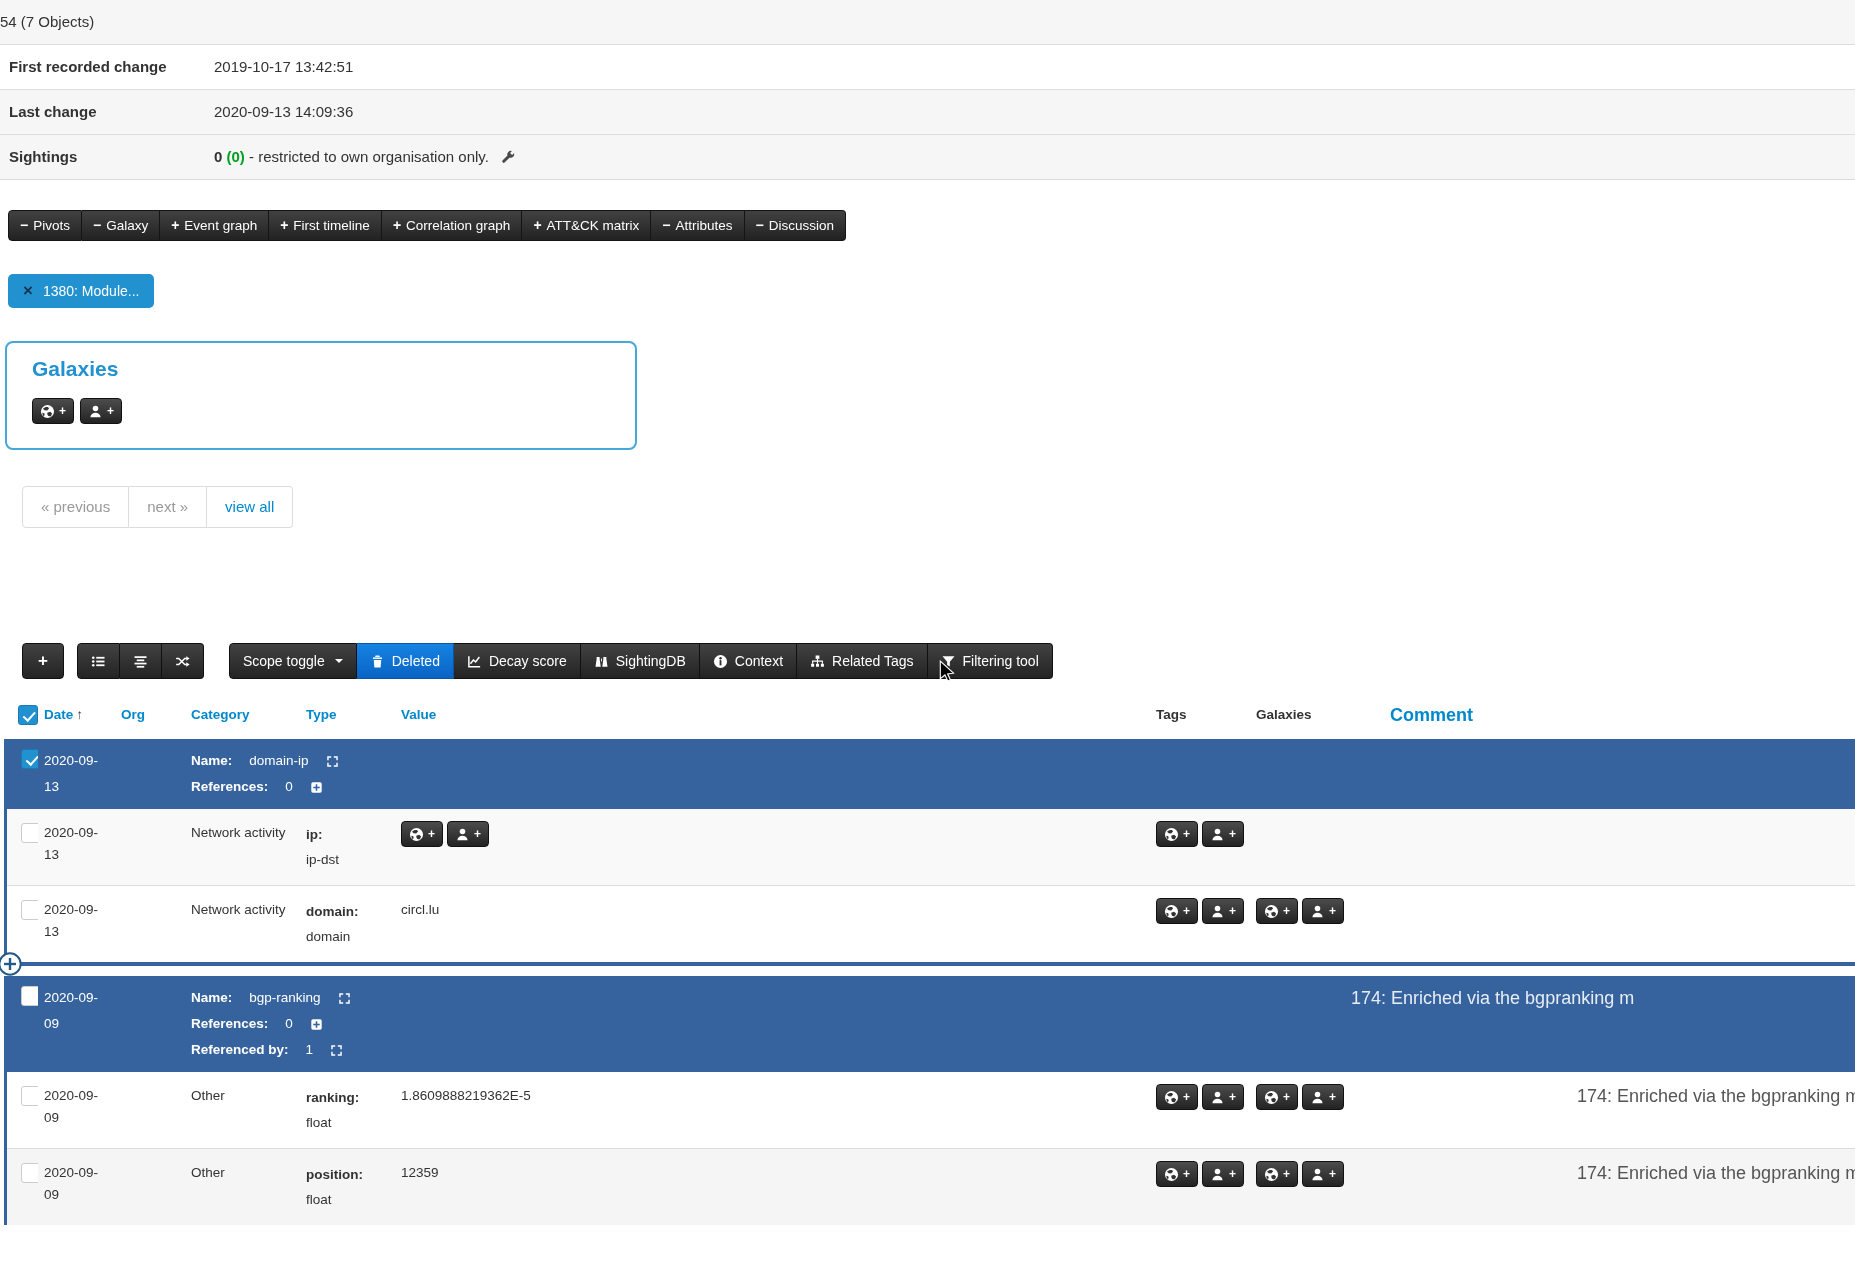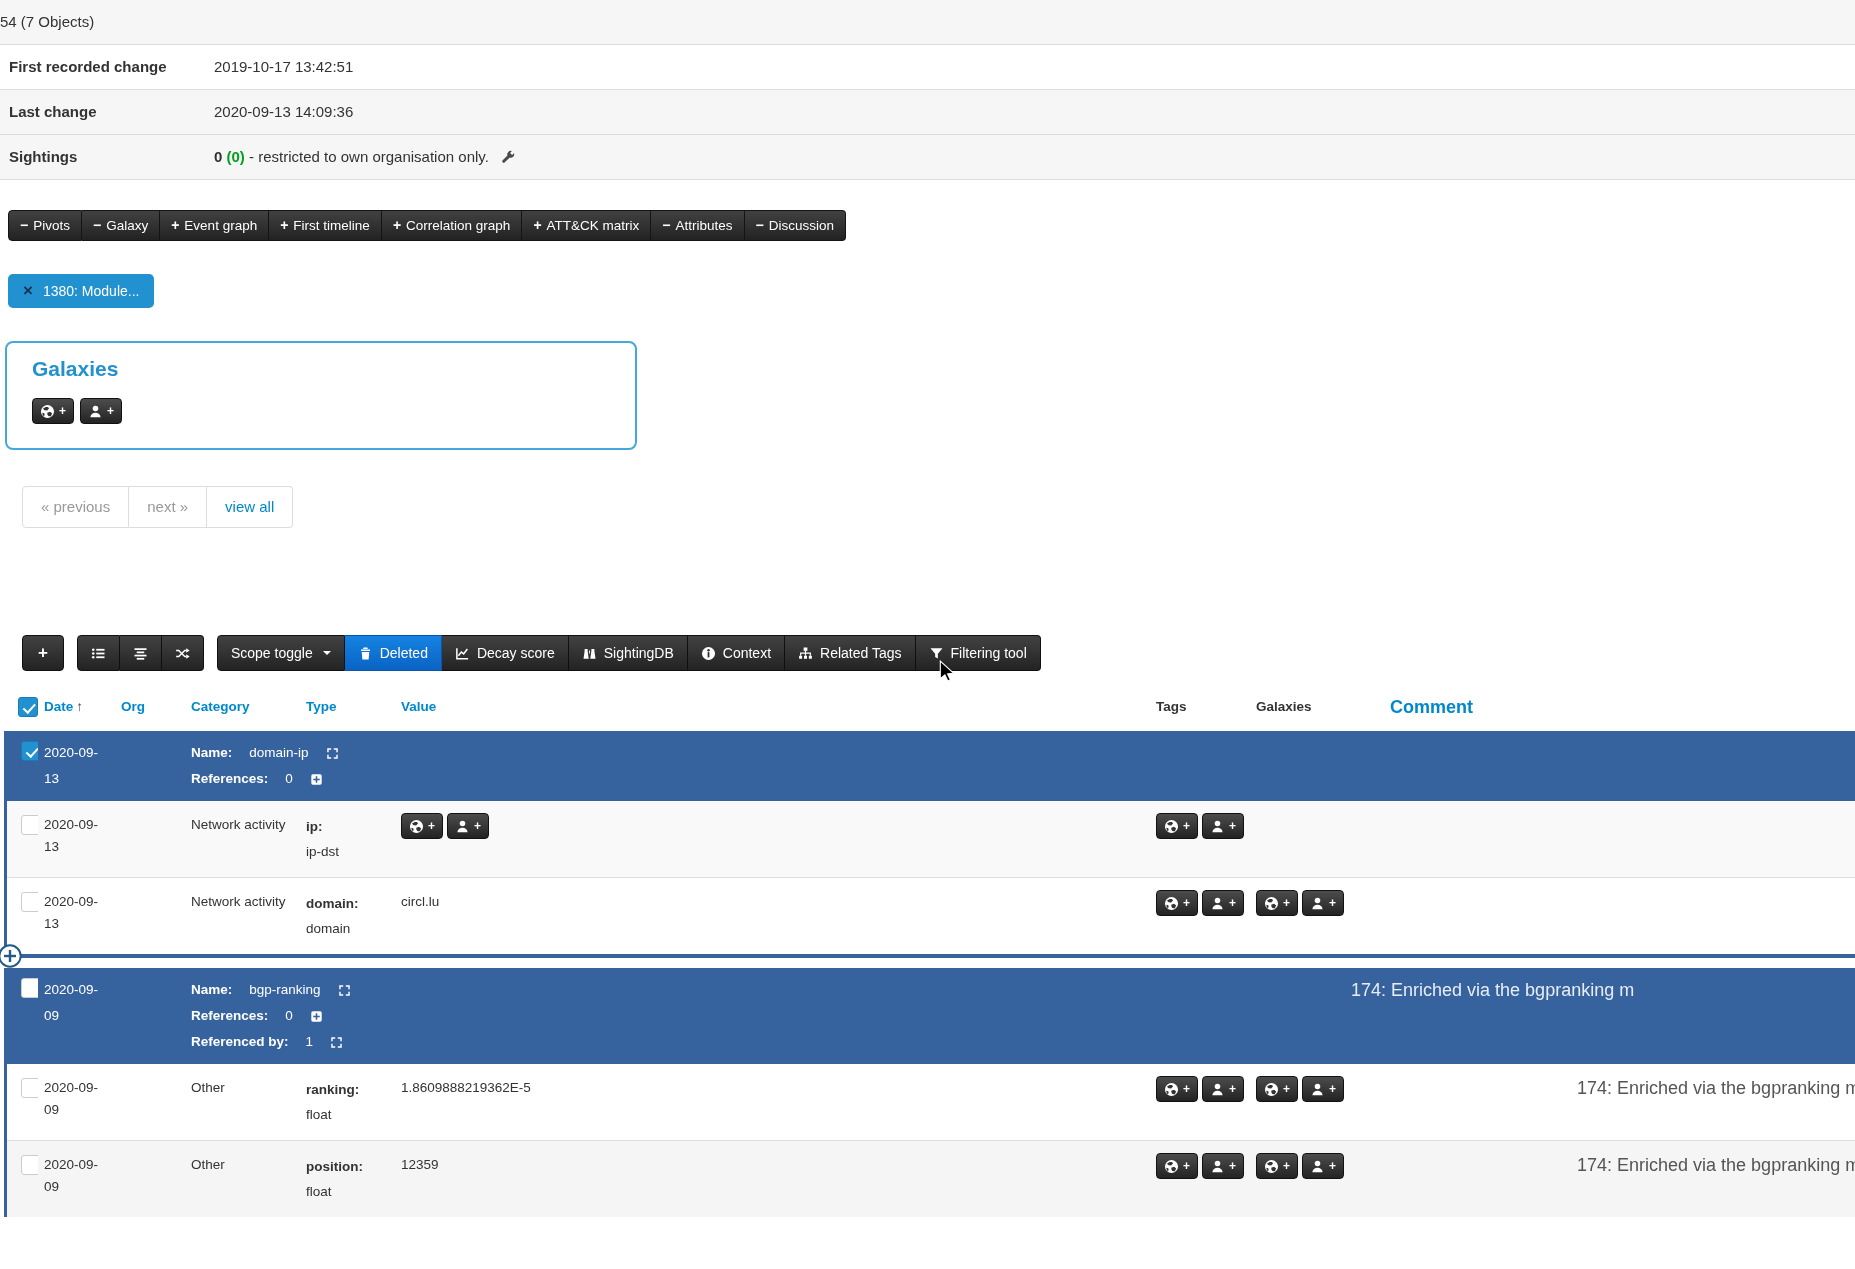--- a/index.html
+++ b/index.html
@@ -33,31 +33,31 @@
   .galaxies{margin:33px 0 0 5px;width:632px;border:2px solid #45a7da;border-radius:8px;
       padding:14px 20px 24px 25px;box-sizing:border-box}
   .galaxies .gx-title{margin:0;color:#2191d0;font-size:21px;font-weight:bold}
   .gx-btns{margin-top:17px;display:flex;gap:6px}
   .mini-btn{display:inline-flex;align-items:center;gap:4px;background:linear-gradient(#4c4c4c,#232323);
       border:1px solid #111;border-radius:4px;padding:3px 7px;color:#fff;cursor:pointer;height:18px}
   .mini-btn .plus{font-size:12px;font-weight:bold;line-height:1}
   .ic{width:15px;height:15px;display:block}
   .ic13{width:13px;height:13px;display:inline-block;vertical-align:-2px}
   
-  .pagination{display:inline-flex;margin:36px 0 8px 22px}
+  .pagination{display:inline-flex;margin:36px 0 16px 22px}
   .pg{border:1px solid #ddd;border-left:none;padding:10px 18px;font-size:15px;color:#999;background:#fff;line-height:20px}
   .pg:first-child{border-left:1px solid #ddd;border-radius:4px 0 0 4px}
   .pg:last-child{border-radius:0 4px 4px 0}
   .pg.active{color:#0088cc;font-weight:normal;cursor:pointer}
   
   .toolbar{display:flex;align-items:stretch;margin:99px 0 0 22px}
   .tb{background:linear-gradient(#424242,#232323);border:1px solid #101010;color:#fff;font-size:14px;
       padding:8px 13px;display:flex;align-items:center;gap:7px;cursor:pointer;line-height:18px}
   .tb-plus{border-radius:4px;margin-right:13px;font-weight:bold;font-size:17px;padding:8px 15px}
-  .btn-group{display:flex;margin-right:13px}
+  .btn-group{display:flex;margin-right:25px}
   .btn-group .tb{border-left:none}
   .btn-group .tb:first-child{border-left:1px solid #101010;border-radius:4px 0 0 4px}
   .btn-group .tb:last-child{border-radius:0 4px 4px 0}
   .tb.active-blue{background:linear-gradient(#1583e2,#0a63c4);border-color:#0a55a8}
   .caret{width:0;height:0;border-left:4px solid transparent;border-right:4px solid transparent;border-top:4px solid #fff;margin-left:3px}
   
   .atable{margin:10px 0 0 4px;font-size:13.5px}
   .grid{display:grid;grid-template-columns:34px 77px 70px 115px 95px 755px 100px 95px minmax(0,1fr)}
   .obj-group .grid{grid-template-columns:31px 77px 70px 115px 95px 755px 100px 95px minmax(0,1fr)}
   .cell{padding:13px 6px;line-height:22px;overflow:hidden}

